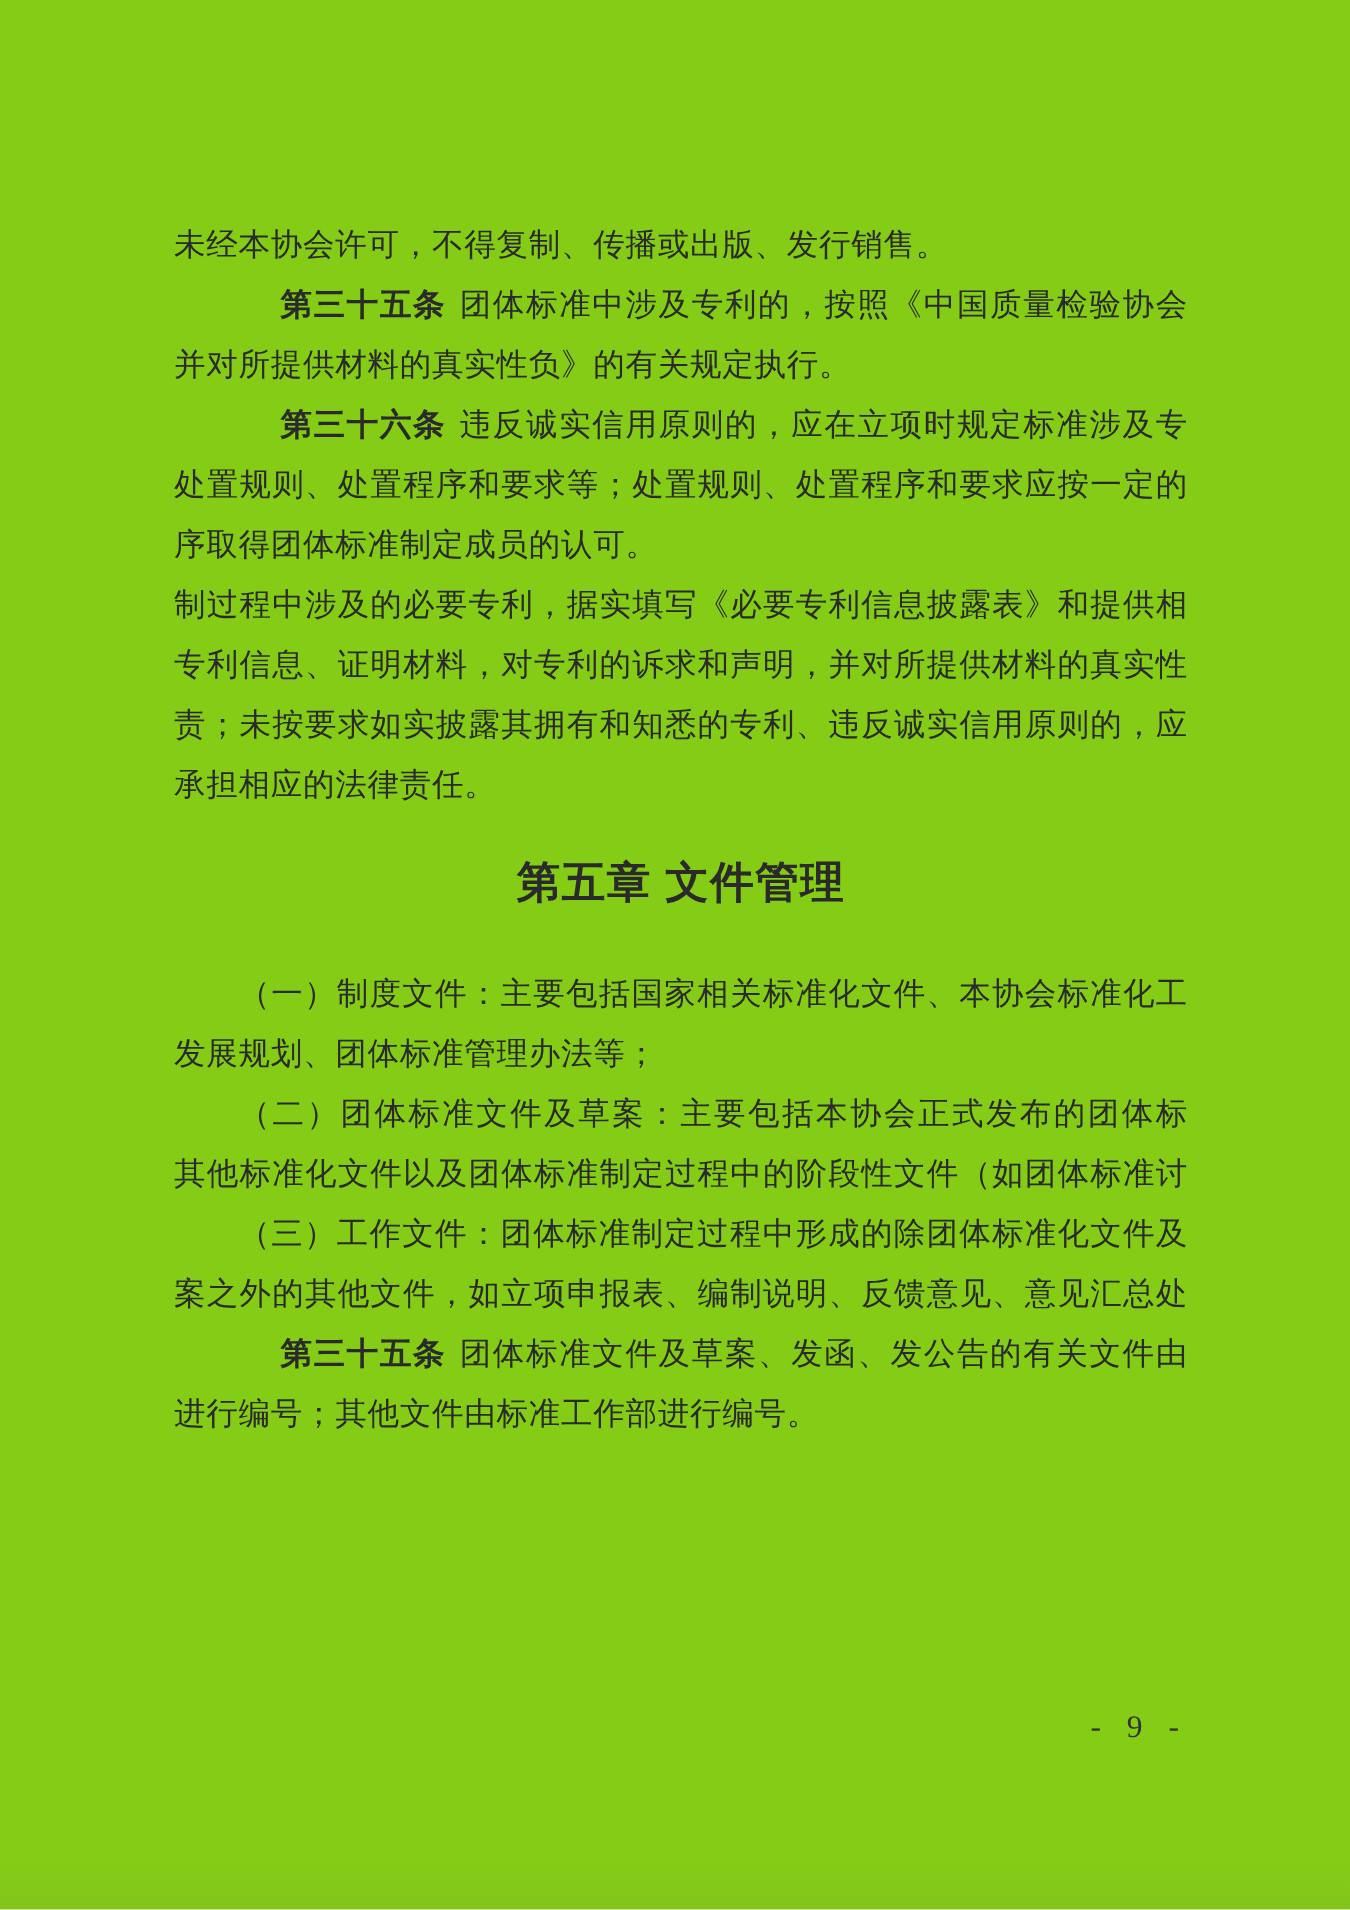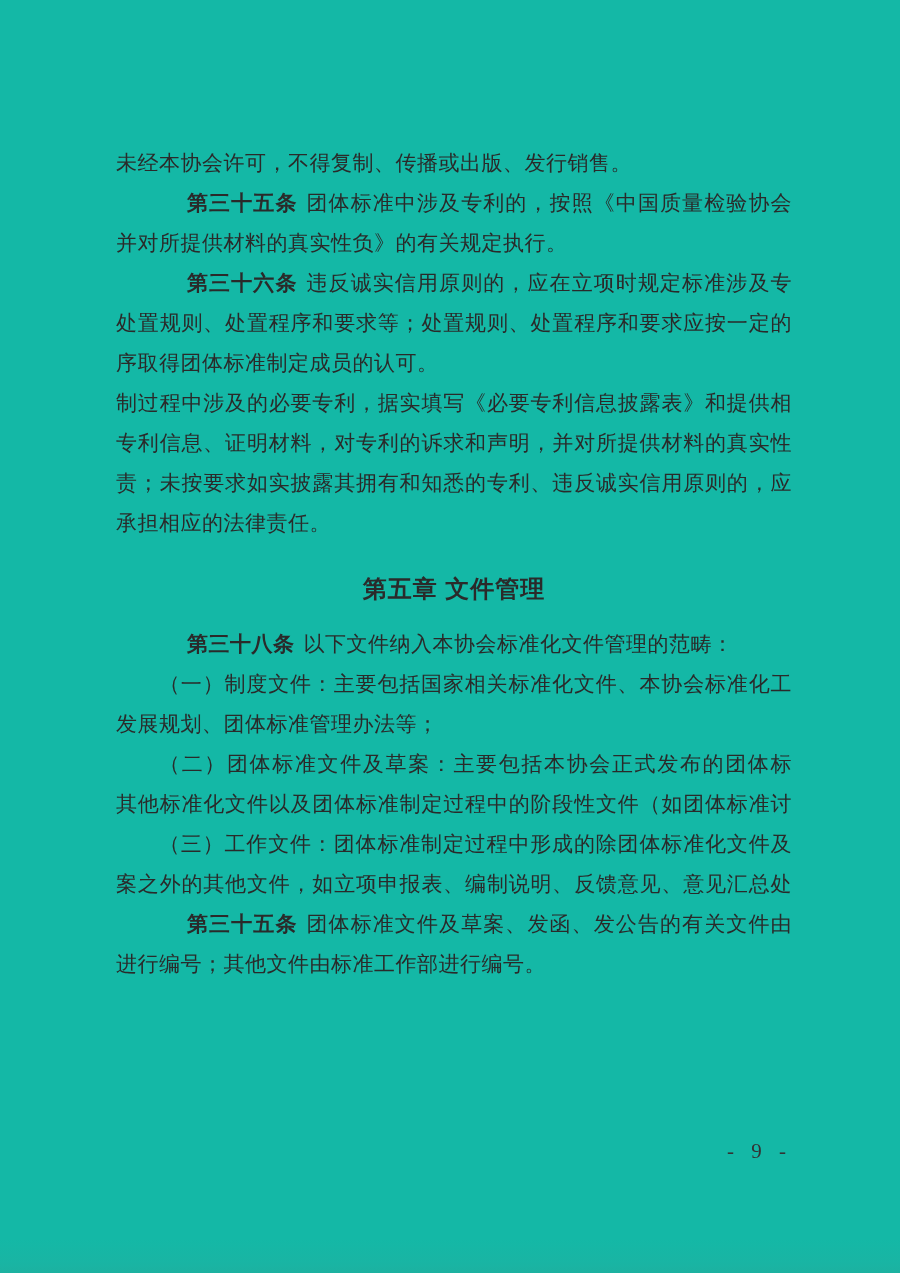--- a/index.html
+++ b/index.html
@@ -4,21 +4,21 @@
 <style>
   html, body {
     margin: 0;
     padding: 0;
     background: #ffffff;
   }
   .page {
     position: relative;
     width: 900px;
     height: 1273px;
-    background: #14b8a6;
+    background: #84cc16;
     color: #2a2a2a;
     font-family: "Liberation Serif", "DejaVu Serif", serif;
     overflow: hidden;
   }
   .content {
     position: absolute;
     left: 116px;
     top: 143px;
     width: 676px;
   }
@@ -44,25 +44,25 @@
   }
   .term {
     font-weight: bold;
     font-family: "Liberation Sans", "DejaVu Sans", sans-serif;
     margin-right: 9px;
     margin-left: 28px;
   }
   .chapter-heading {
     font-family: "Liberation Sans", "DejaVu Sans", sans-serif;
     font-weight: bold;
-    font-size: 24px;
+    font-size: 29px;
     line-height: 44px;
     text-align: center;
     margin-top: 24px;
-    margin-bottom: 13px;
+    margin-bottom: 31px;
     letter-spacing: 1px;
   }
   .page-number {
     position: absolute;
     top: 1136px;
     left: 116px;
     width: 676px;
     text-align: right;
     font-size: 21px;
     line-height: 30px;
@@ -97,23 +97,20 @@
         <div class="line"><span>序取得团体标准制定成员的认可。</span></div>
       </div>
       <div class="para">
         <div class="line flush"><span>制过程中涉及的必要专利，据实填写《必要专利信息披露表》和提供相应</span></div>
         <div class="line flush"><span>专利信息、证明材料，对专利的诉求和声明，并对所提供材料的真实性负</span></div>
         <div class="line flush"><span>责；未按要求如实披露其拥有和知悉的专利、违反诚实信用原则的，应当</span></div>
         <div class="line"><span>承担相应的法律责任。</span></div>
       </div>
       <div class="chapter-heading">第五章 文件管理</div>
       <div class="para">
-        <div class="line indent"><span class="term">第三十八条</span><span>以下文件纳入本协会标准化文件管理的范畴：</span></div>
-      </div>
-      <div class="para">
         <div class="line flush indent"><span>（一）制度文件：主要包括国家相关标准化文件、本协会标准化工作</span></div>
         <div class="line"><span>发展规划、团体标准管理办法等；</span></div>
       </div>
       <div class="para">
         <div class="line flush indent"><span>（二）团体标准文件及草案：主要包括本协会正式发布的团体标准、</span></div>
         <div class="line flush"><span>其他标准化文件以及团体标准制定过程中的阶段性文件（如团体标准讨论</span></div>
       </div>
       <div class="para">
         <div class="line flush indent"><span>（三）工作文件：团体标准制定过程中形成的除团体标准化文件及草</span></div>
         <div class="line flush"><span>案之外的其他文件，如立项申报表、编制说明、反馈意见、意见汇总处理</span></div>

